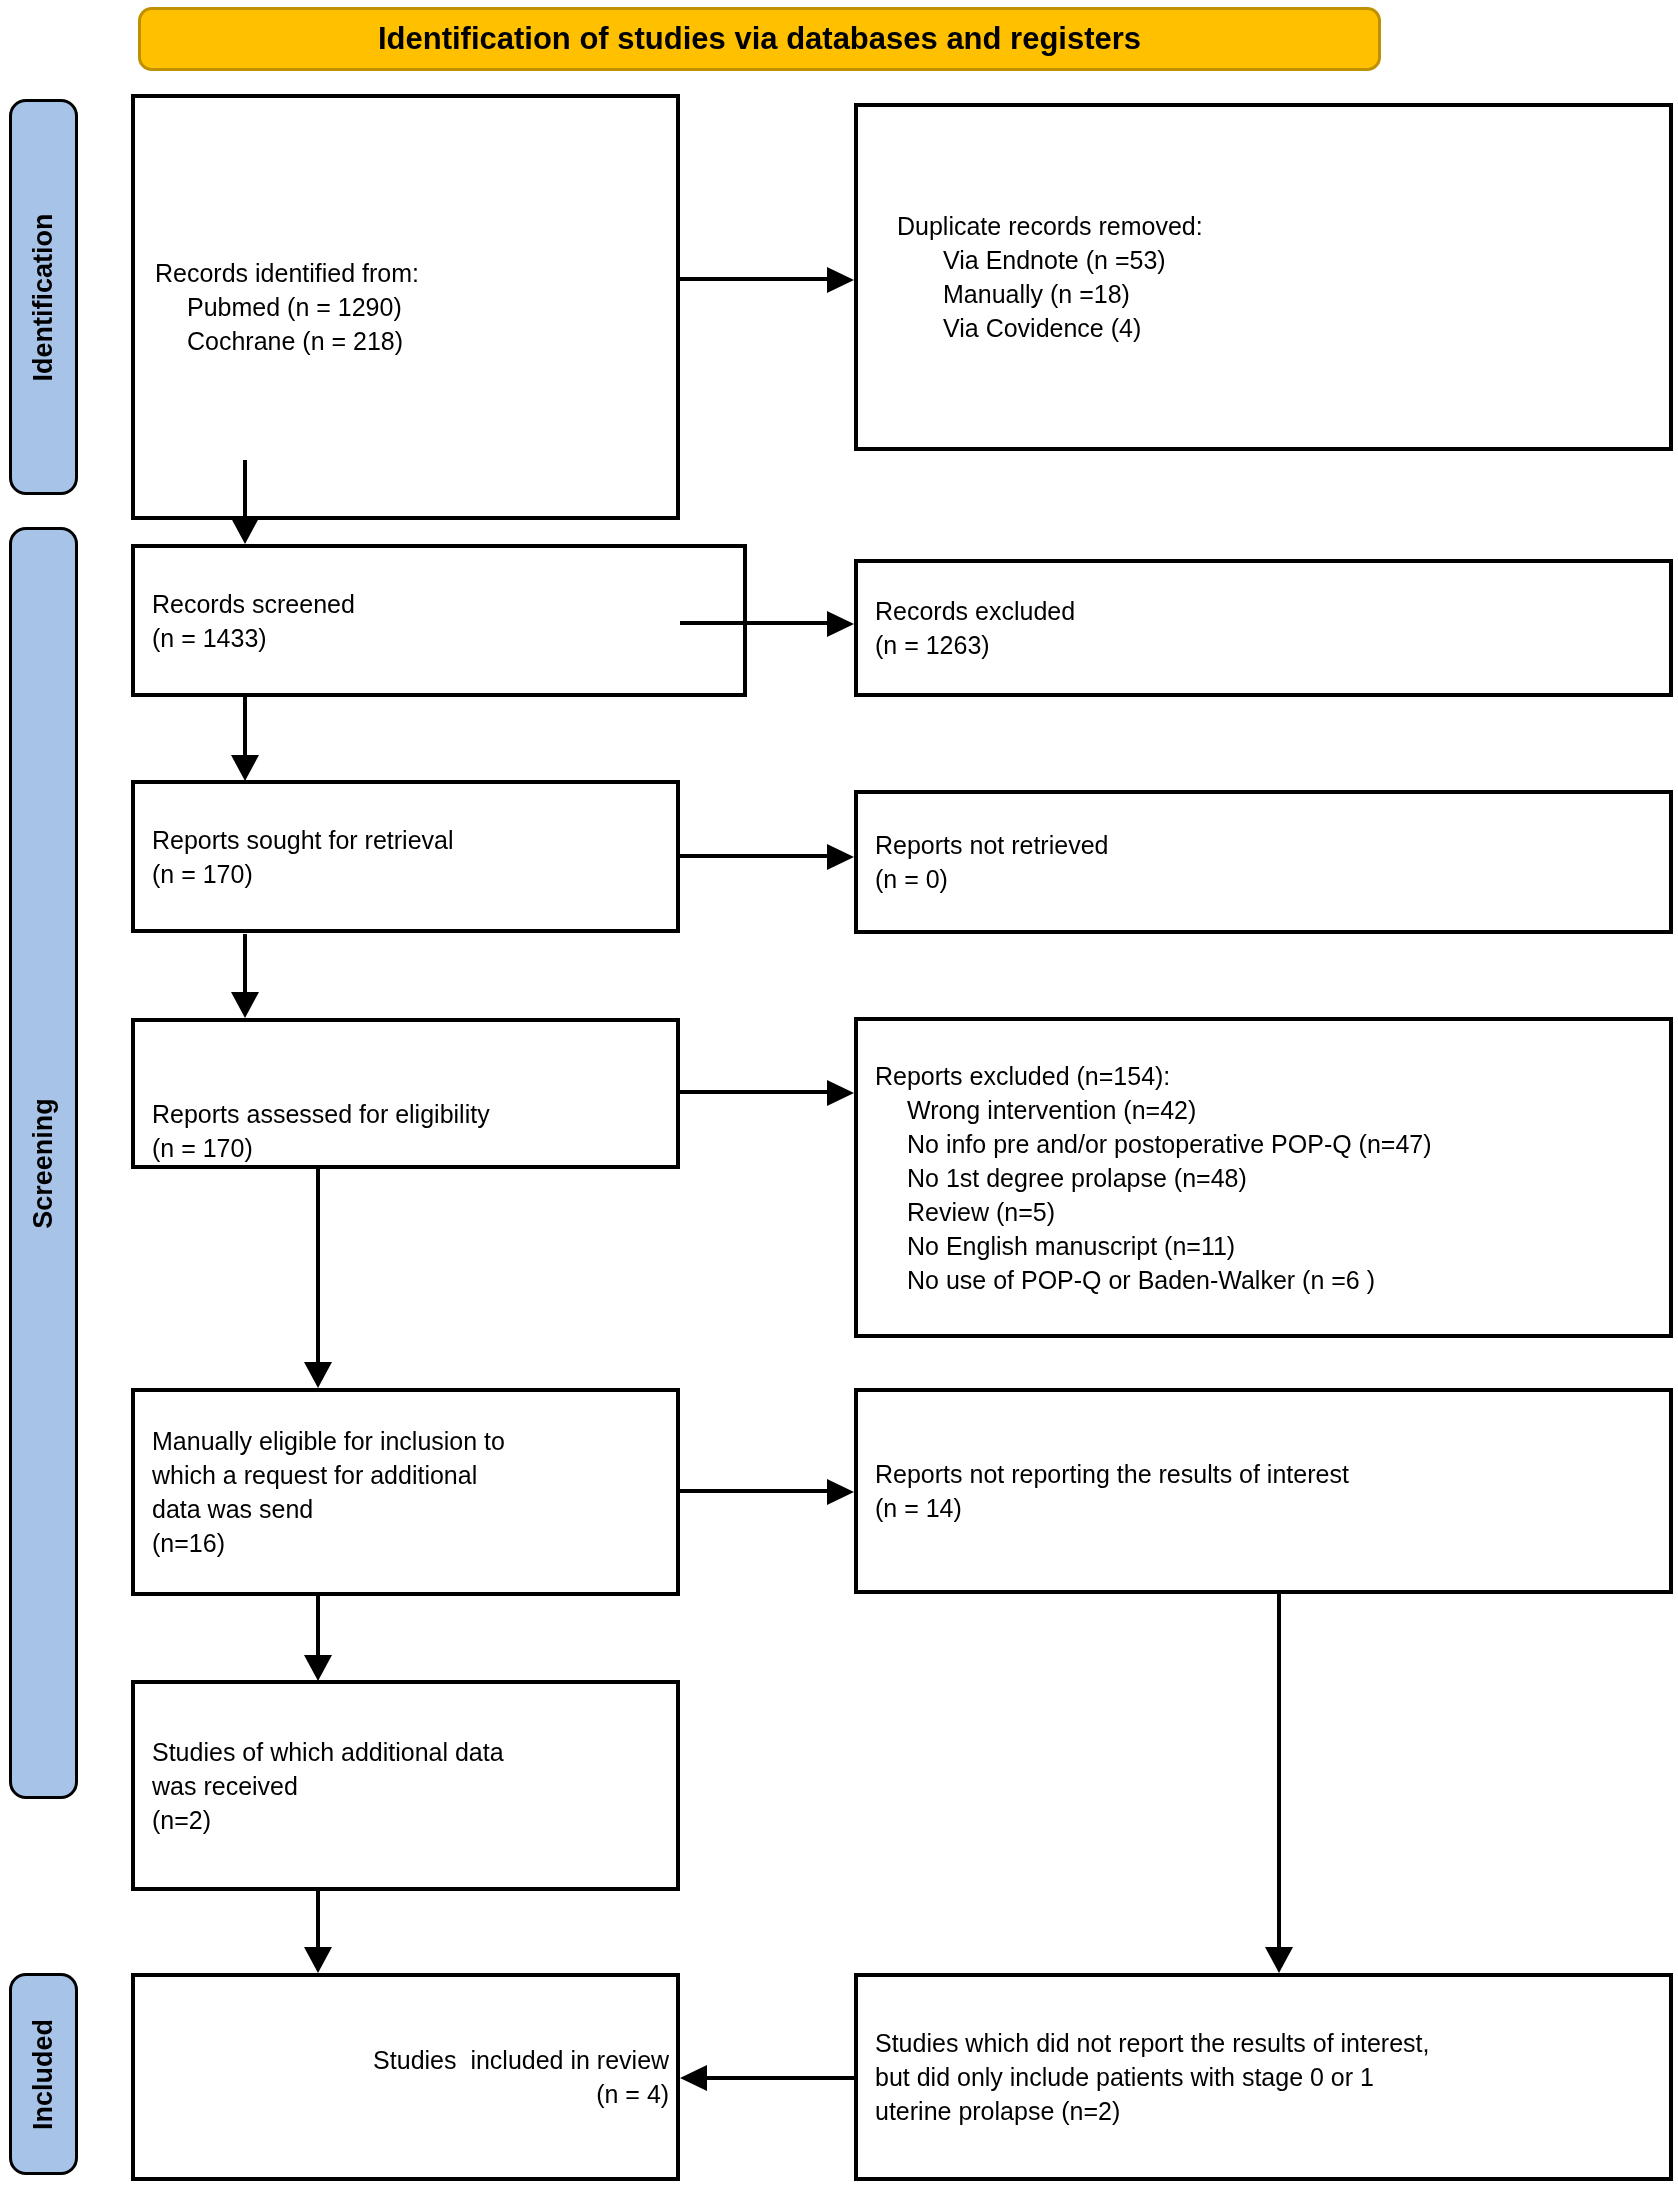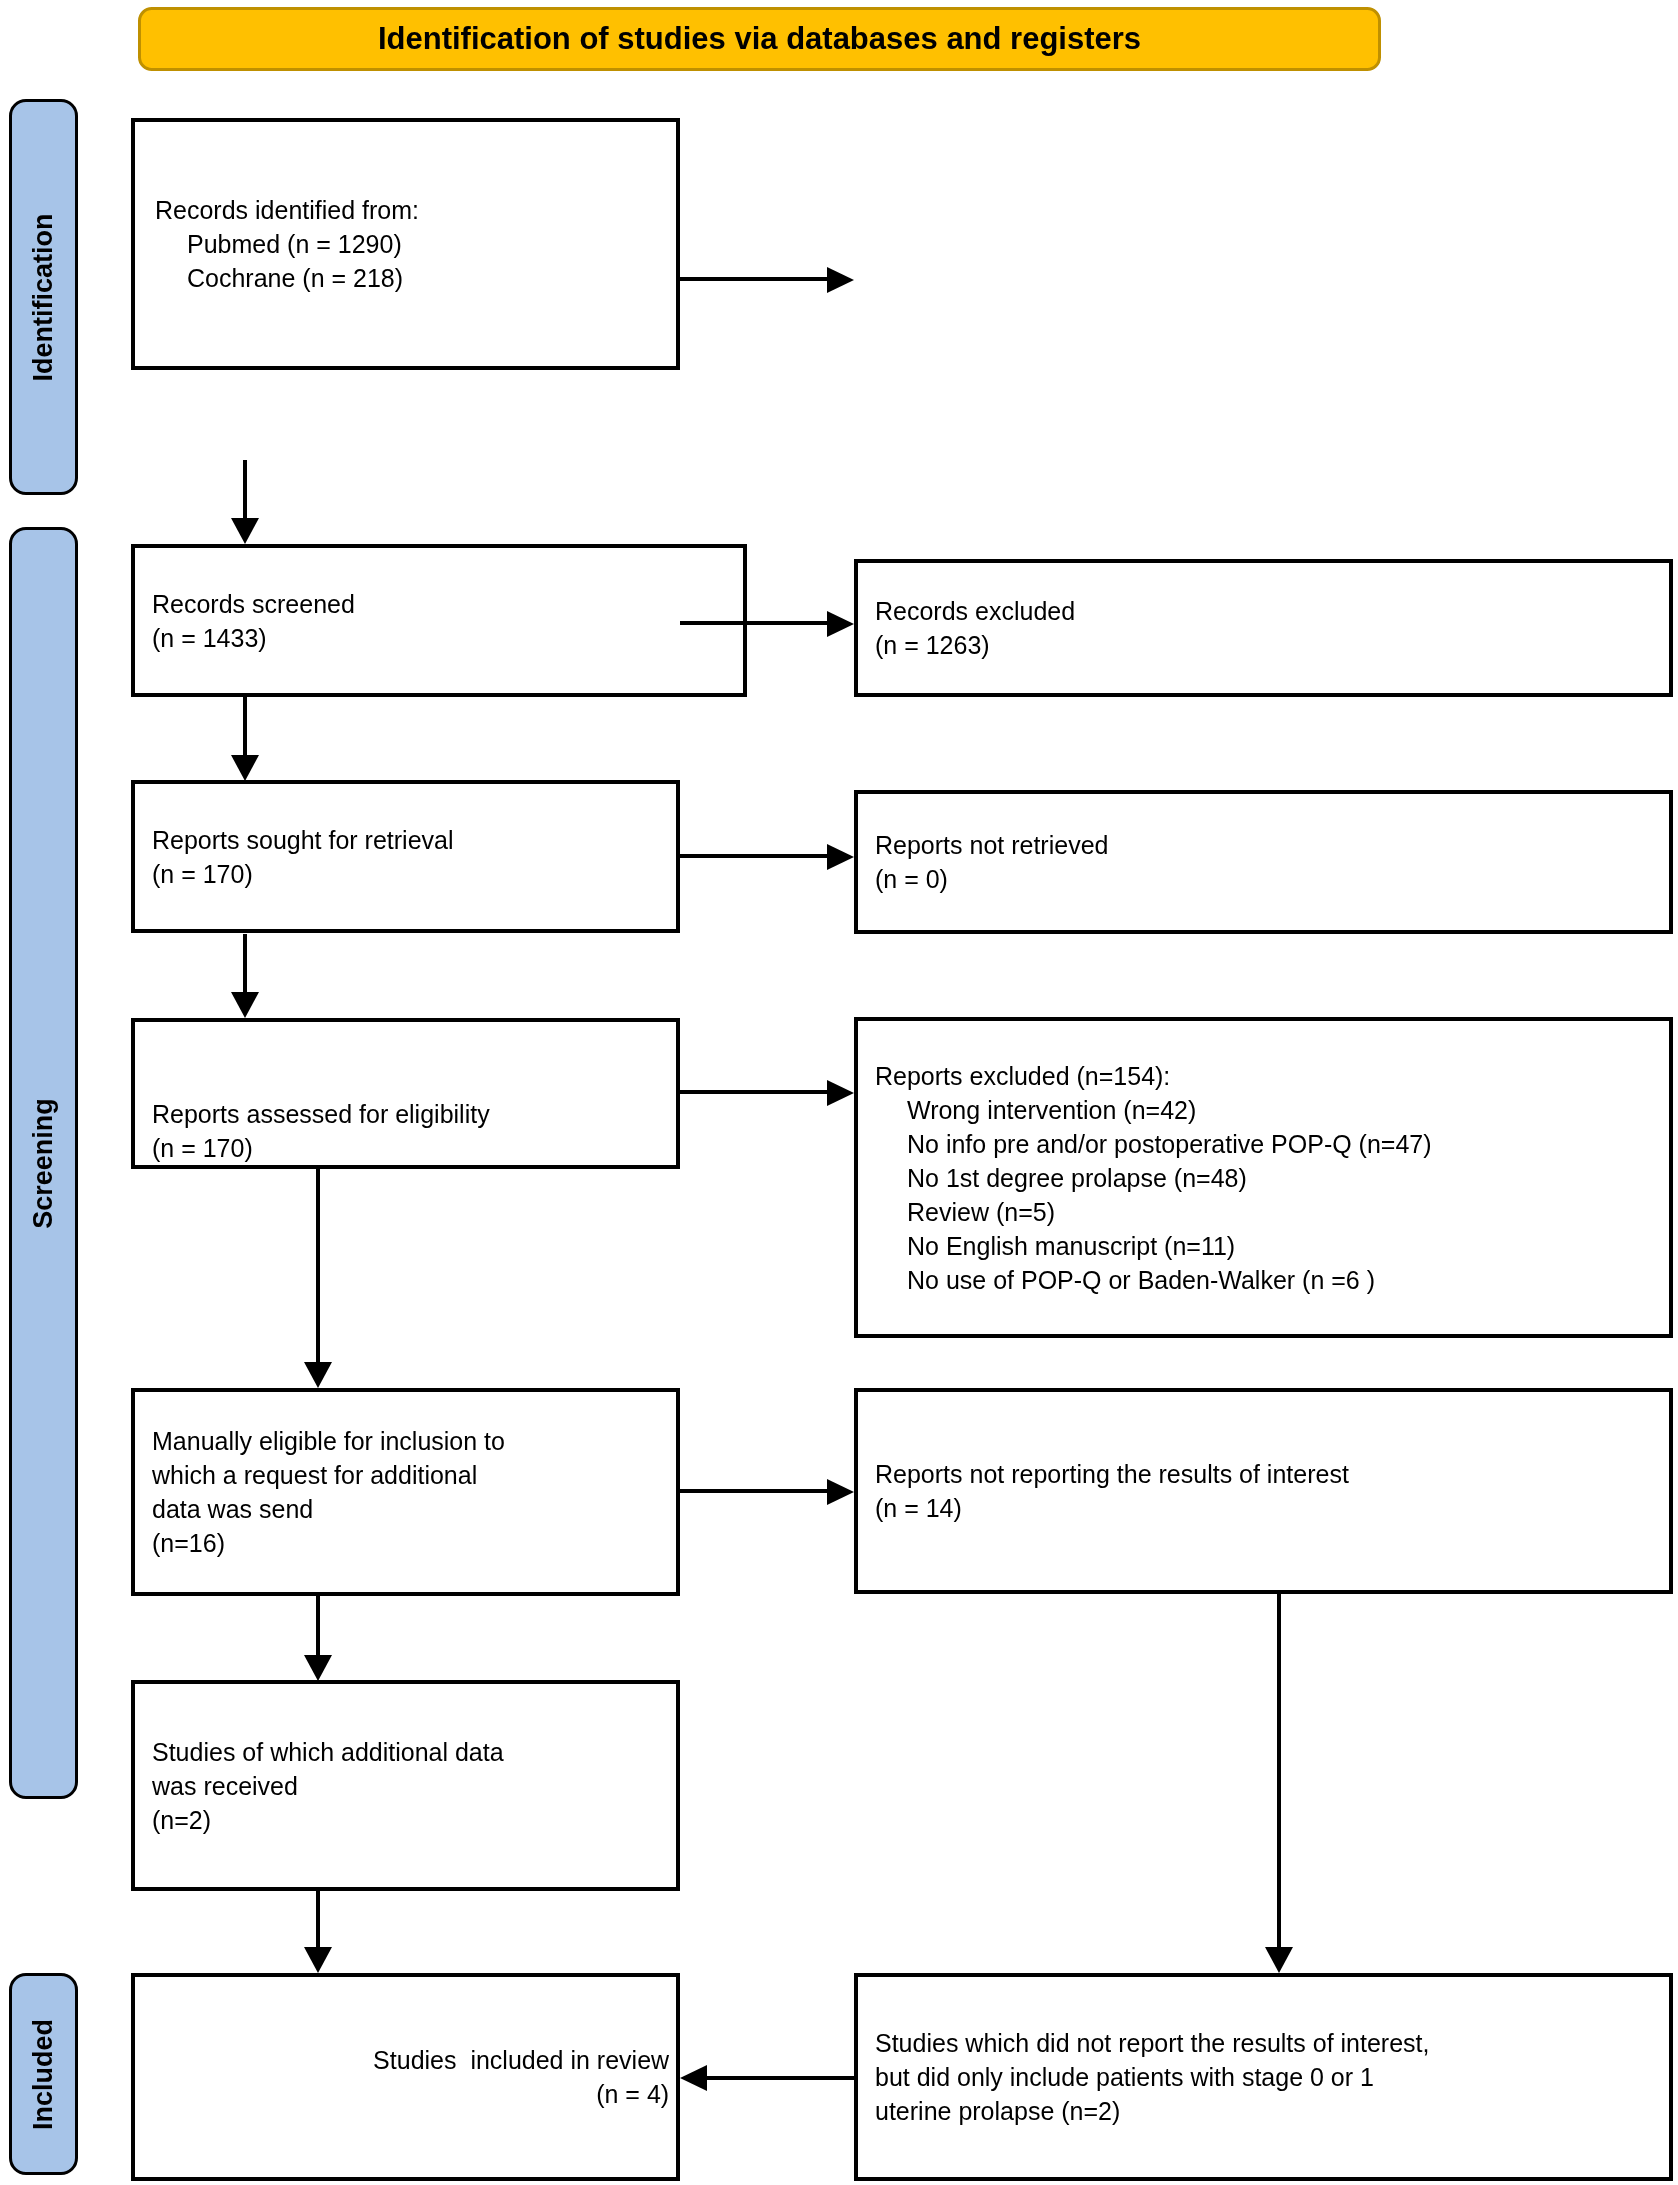--- a/index.html
+++ b/index.html
@@ -80,21 +80,21 @@
   <div class="stage" style="left:8.6px; top:99px; width:69px; height:396px;">
     <span>Identification</span>
   </div>
   <div class="stage" style="left:8.6px; top:527px; width:69px; height:1272px;">
     <span>Screening</span>
   </div>
   <div class="stage" style="left:8.6px; top:1973px; width:69px; height:202px;">
     <span>Included</span>
   </div>
 
-  <div class="box" style="left:131px; top:118px; width:549px; height:252px;padding-left:20px;">
+  <div class="box" style="left:131px; top:94px; width:549px; height:426px;padding-left:20px;">
     <div class="line">Records identified from:</div>
     <div class="line indent1">Pubmed (n = 1290)</div>
     <div class="line indent1">Cochrane (n = 218)</div>
   </div>
 
   <div class="box" style="left:131px; top:544px; width:616px; height:153px;">
     <div class="line">Records screened</div>
     <div class="line">(n = 1433)</div>
   </div>
 
@@ -119,20 +119,26 @@
     <div class="line">Studies of which additional data</div>
     <div class="line">was received</div>
     <div class="line">(n=2)</div>
   </div>
 
   <div class="box" style="left:131px; top:1973px; width:549px; height:208px;align-items:flex-end;">
     <div class="line">Studies  included in review</div>
     <div class="line">(n = 4)</div>
   </div>
 
+  <div class="box pad-lg" style="left:854px; top:103px; width:819px; height:348px;">
+    <div class="line">Duplicate records removed:</div>
+    <div class="line indent2">Via Endnote (n =53)</div>
+    <div class="line indent2">Manually (n =18)</div>
+    <div class="line indent2">Via Covidence (4)</div>
+  </div>
 
   <div class="box" style="left:854px; top:559px; width:819px; height:138px;">
     <div class="line">Records excluded</div>
     <div class="line">(n = 1263)</div>
   </div>
 
   <div class="box" style="left:854px; top:790px; width:819px; height:144px;">
     <div class="line">Reports not retrieved</div>
     <div class="line">(n = 0)</div>
   </div>

